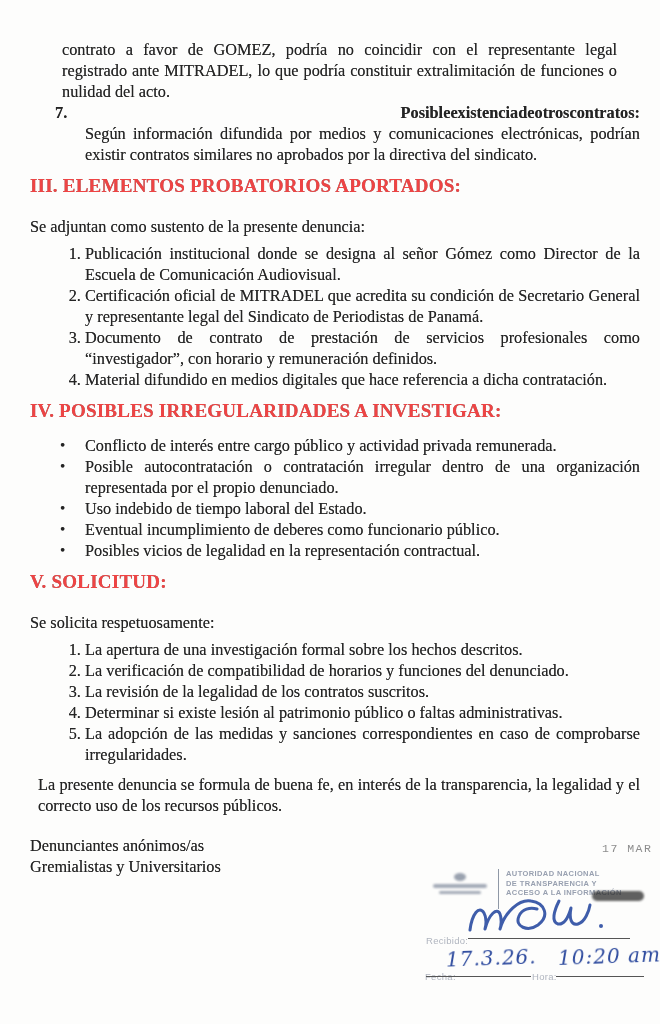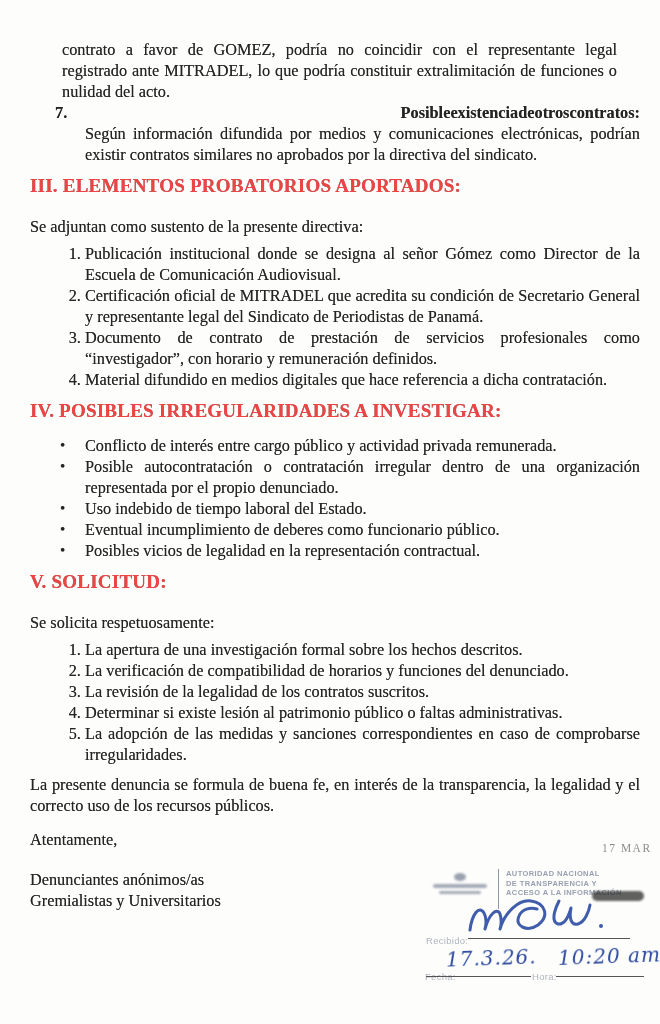--- a/index.html
+++ b/index.html
@@ -49,29 +49,29 @@
     padding-left: 55px;
     width: 610px;
   }
   ul.dot-list li { position: relative; text-align: justify; }
   ul.dot-list li::before {
     content: "•";
     position: absolute;
     left: -25px;
     font-size: 15px;
   }
-  .closing { margin-top: 9px; text-align: justify; }
+  .closing { margin-top: 9px; text-align: justify; margin-left: 8px; }
   .salutation { margin-top: 13px; }
   .sig-block { margin-top: 19px; font-weight: normal; }
 
   
   .date-stamp {
     position: absolute;
     left: 602px; top: 838px;
-    font-family: Liberation Serif, serif;
+    font-family: Liberation Mono, monospace;
     font-size: 11.5px;
     color: #8d8d8d;
     letter-spacing: 1.5px;
     white-space: nowrap;
     text-shadow: none;
   }
 
   
   .stamp {
     position: absolute;
@@ -168,21 +168,21 @@
           <span>existencia</span>
           <span>de</span>
           <span>otros</span>
           <span>contratos:</span>
         </div>
         <div class="para">Según información difundida por medios y comunicaciones electrónicas, podrían existir contratos similares no aprobados por la directiva del sindicato.</div>
       </div>
     </div>
 
     <h3 class="heading">III. ELEMENTOS PROBATORIOS APORTADOS:</h3>
-    <p class="lede">Se adjuntan como sustento de la presente directiva:</p>
+    <p class="lede">Se adjuntan como sustento de la presente denuncia:</p>
     <ol class="doc-list">
       <li>Publicación institucional donde se designa al señor Gómez como Director de la Escuela de Comunicación Audiovisual.</li>
       <li>Certificación oficial de MITRADEL que acredita su condición de Secretario General y representante legal del Sindicato de Periodistas de Panamá.</li>
       <li>Documento de contrato de prestación de servicios profesionales como “investigador”, con horario y remuneración definidos.</li>
       <li>Material difundido en medios digitales que hace referencia a dicha contratación.</li>
     </ol>
 
     <h3 class="heading">IV. POSIBLES IRREGULARIDADES A INVESTIGAR:</h3>
     <ul class="dot-list">
       <li>Conflicto de interés entre cargo público y actividad privada remunerada.</li>
@@ -196,21 +196,20 @@
     <p class="lede">Se solicita respetuosamente:</p>
     <ol class="doc-list">
       <li>La apertura de una investigación formal sobre los hechos descritos.</li>
       <li>La verificación de compatibilidad de horarios y funciones del denunciado.</li>
       <li>La revisión de la legalidad de los contratos suscritos.</li>
       <li>Determinar si existe lesión al patrimonio público o faltas administrativas.</li>
       <li>La adopción de las medidas y sanciones correspondientes en caso de comprobarse irregularidades.</li>
     </ol>
 
     <p class="closing">La presente denuncia se formula de buena fe, en interés de la transparencia, la legalidad y el correcto uso de los recursos públicos.</p>
-    <p class="salutation">Atentamente,</p>
     <div class="sig-block">
       <div>Denunciantes anónimos/as</div>
       <div>Gremialistas y Universitarios</div>
     </div>
 
   </div>
 
   <div class="date-stamp">17 MAR</div>
 
   <div class="stamp">

